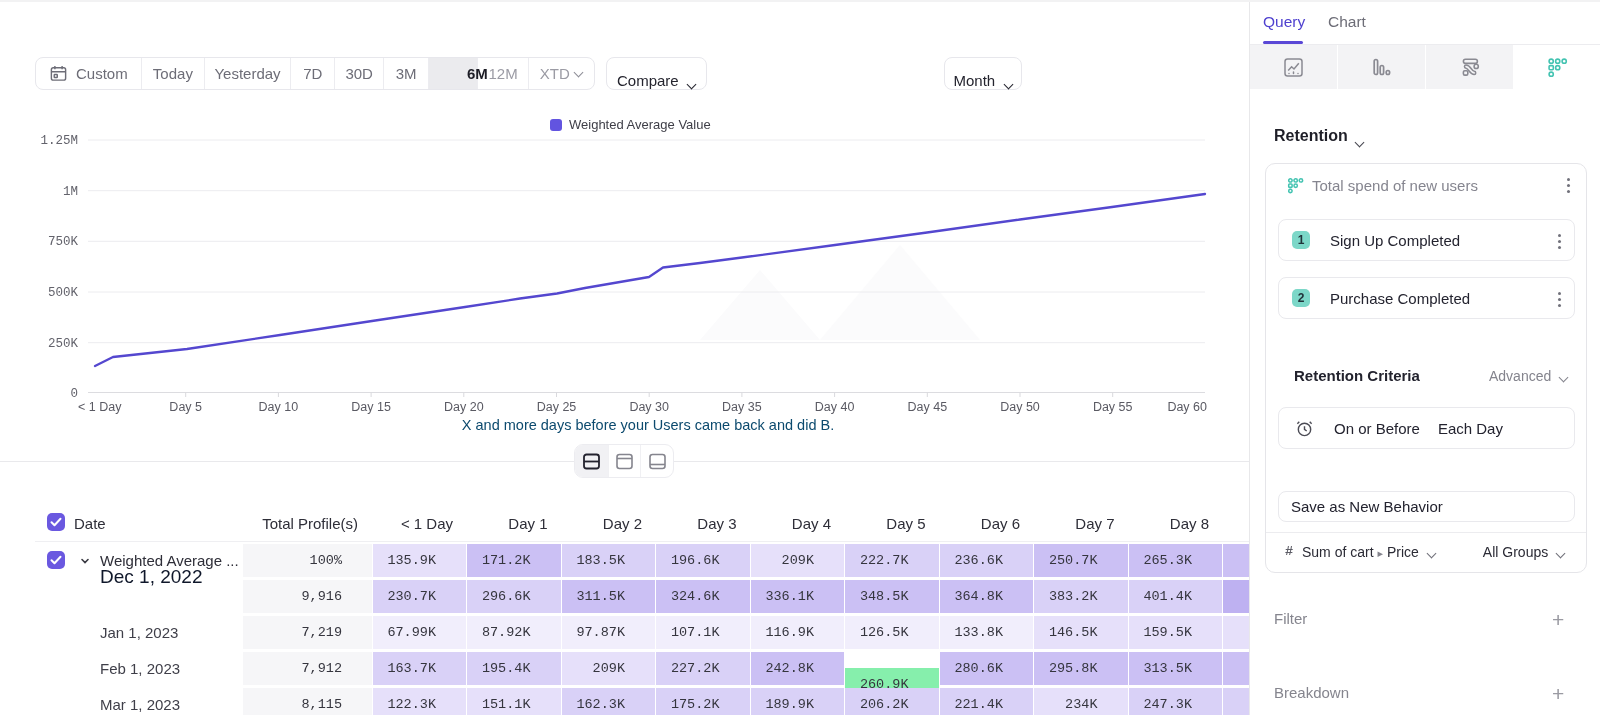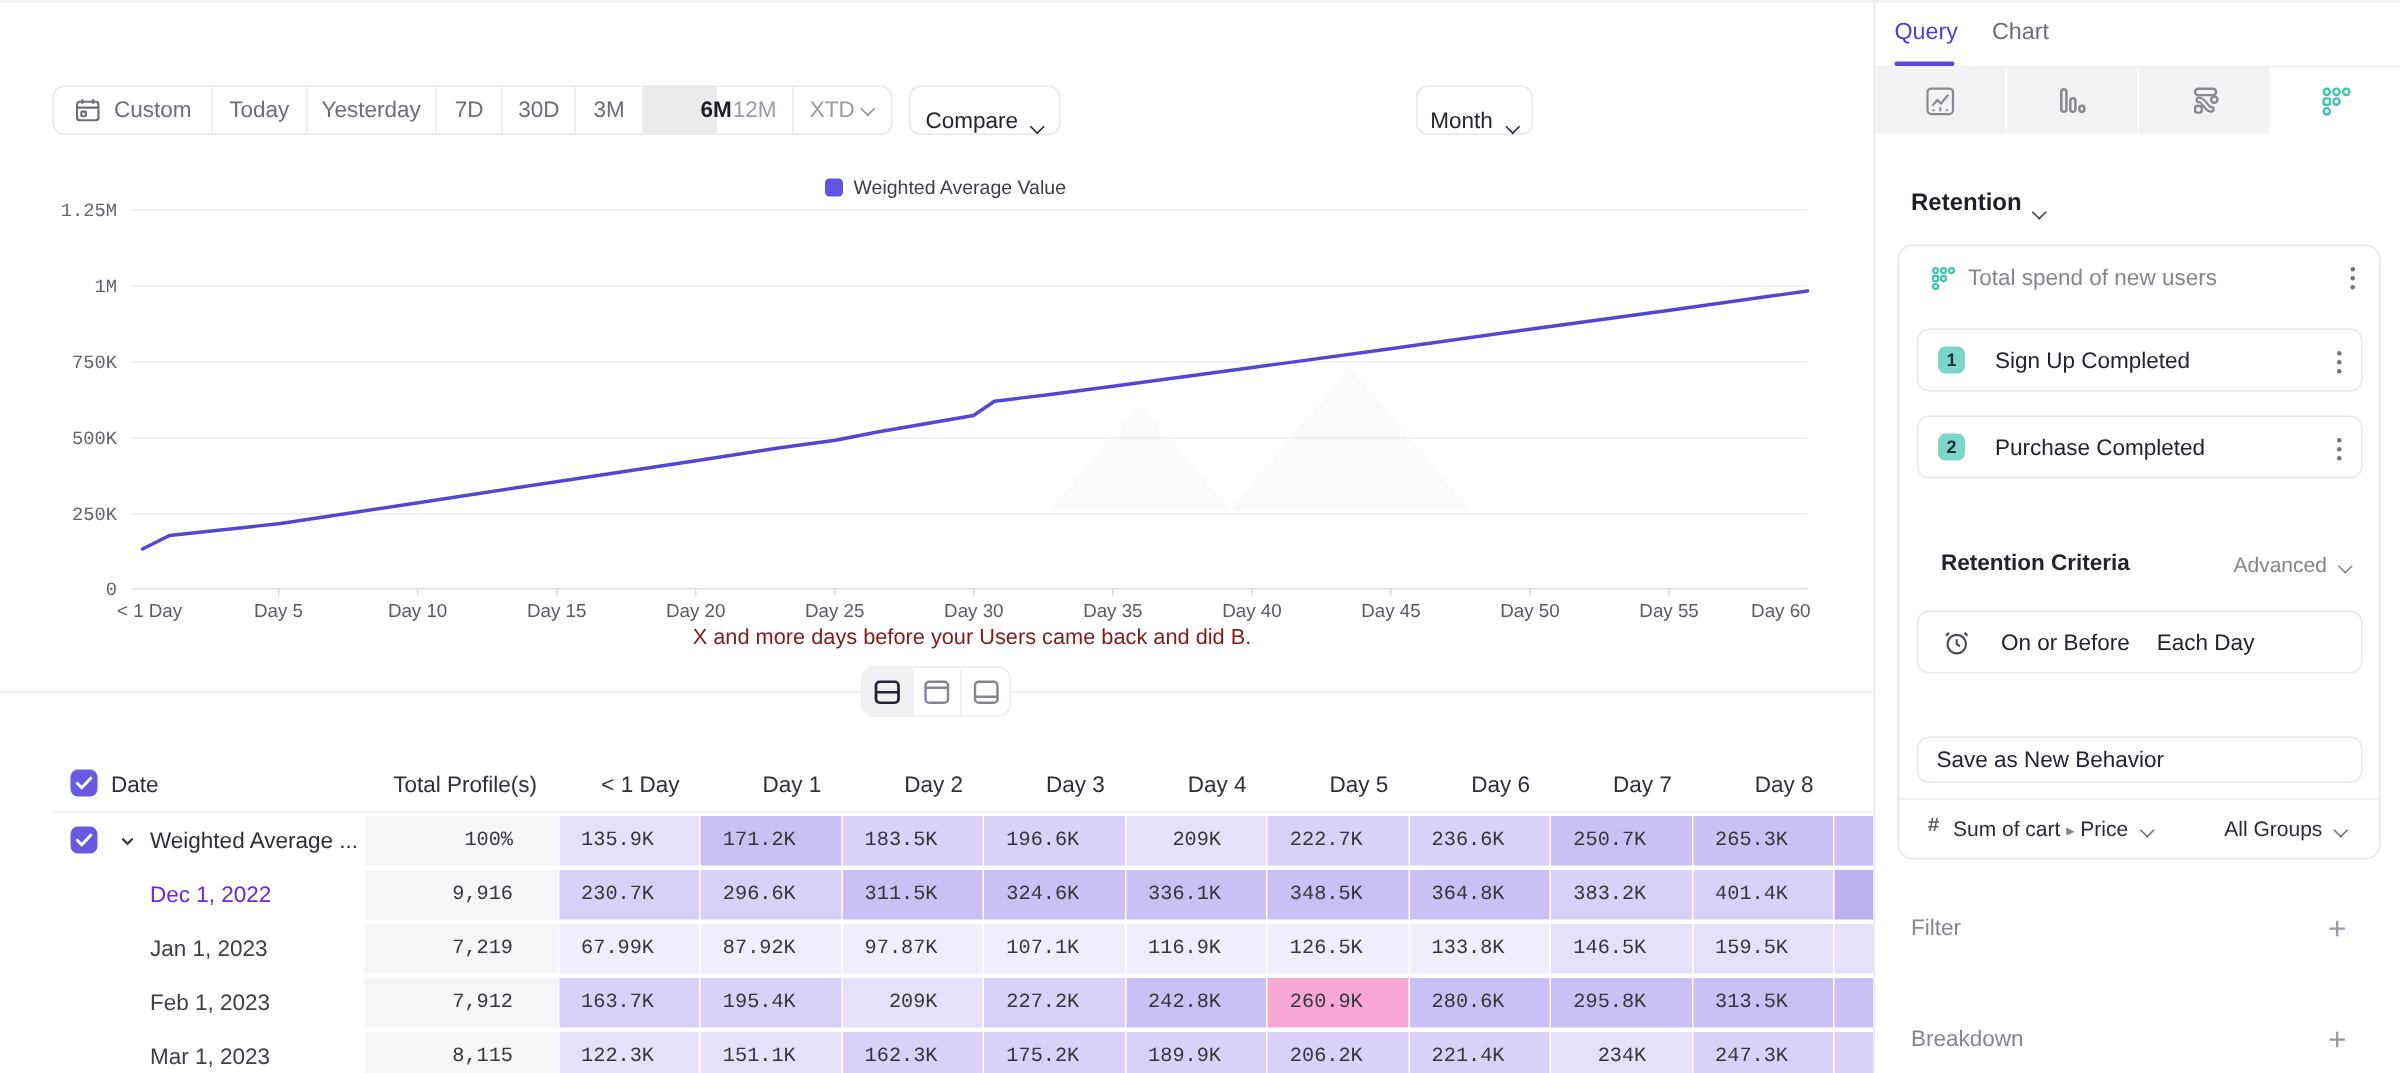--- a/index.html
+++ b/index.html
@@ -108,21 +108,21 @@
       <text x="834.6" y="306" text-anchor="middle">Day 40</text>
       <text x="927.3" y="306" text-anchor="middle">Day 45</text>
       <text x="1020" y="306" text-anchor="middle">Day 50</text>
       <text x="1112.7" y="306" text-anchor="middle">Day 55</text>
       <text x="1207" y="306" text-anchor="end">Day 60</text>
     </g>
 
     <polyline fill="none" stroke="#5447cf" stroke-width="2.3" stroke-linejoin="round" stroke-linecap="round" points="95,261 113,252 187,244 280,230 372,216 465,202 520,193.5 557,188.5 585,183 649,172 663,162.5 700,158 742,152.5 835,140 927,127.5 1020,114.5 1112,102 1205,89"></polyline>
   </svg>
 
-  <div class="abs" style="left:448px;top:417px;width:400px;text-align:center;font-size:14.5px;color:#7f1d1d;">X and more days before your Users came back and did B.</div>
+  <div class="abs" style="left:448px;top:417px;width:400px;text-align:center;font-size:14.5px;color:#0c4a6e;">X and more days before your Users came back and did B.</div>
 
   <div class="abs" style="left:0;top:461px;width:1249px;height:1px;background:#e9e9ec;"></div>
 
   <div class="abs" style="left:574px;top:444px;width:100px;height:34px;background:#fff;border:1px solid #ececf0;border-radius:9px;display:flex;">
     <div style="width:33px;height:100%;background:#f1f1f4;border-radius:8px 0 0 8px;display:flex;align-items:center;justify-content:center;">
       <svg width="19" height="19" viewBox="0 0 19 19" fill="none" stroke="#23222e" stroke-width="1.8">
         <rect x="2" y="2.5" width="15" height="14" rx="2.5"></rect>
           <line x1="2" y1="9.5" x2="17" y2="9.5"></line>
       </svg>
     </div>
@@ -171,21 +171,21 @@
       <div class="cell" style="left:372.5px;top:544px;width:93.5px;background:#e6e0fa;">135.9K</div>
       <div class="cell" style="left:467px;top:544px;width:93.5px;background:#cbc0f4;">171.2K</div>
       <div class="cell" style="left:561.5px;top:544px;width:93.5px;background:#d9d1f7;">183.5K</div>
       <div class="cell" style="left:656px;top:544px;width:93.5px;background:#d9d1f7;">196.6K</div>
       <div class="cell" style="left:750.5px;top:544px;width:93.5px;background:#e6e0fa;">209K</div>
       <div class="cell" style="left:845px;top:544px;width:93.5px;background:#d9d1f7;">222.7K</div>
       <div class="cell" style="left:939.5px;top:544px;width:93.5px;background:#d9d1f7;">236.6K</div>
       <div class="cell" style="left:1034px;top:544px;width:93.5px;background:#cbc0f4;">250.7K</div>
       <div class="cell" style="left:1128.5px;top:544px;width:93.5px;background:#cbc0f4;">265.3K</div>
       <div class="abs" style="left:1223px;top:544px;width:26px;height:33px;background:#cbc0f4;"></div>
-      <div class="abs" style="left:100px;top:580px;height:33px;display:flex;align-items:center;font-size:15px;color:#6d28d9;">Dec 1, 2022</div>
+      <div class="abs" style="left:100px;top:560px;height:33px;display:flex;align-items:center;font-size:19px;color:#0f172a;">Dec 1, 2022</div>
       <div class="cell" style="left:243px;top:580px;width:129px;background:#f6f6f8;">9,916</div>
       <div class="cell" style="left:372.5px;top:580px;width:93.5px;background:#d9d1f7;">230.7K</div>
       <div class="cell" style="left:467px;top:580px;width:93.5px;background:#d9d1f7;">296.6K</div>
       <div class="cell" style="left:561.5px;top:580px;width:93.5px;background:#cbc0f4;">311.5K</div>
       <div class="cell" style="left:656px;top:580px;width:93.5px;background:#cbc0f4;">324.6K</div>
       <div class="cell" style="left:750.5px;top:580px;width:93.5px;background:#cbc0f4;">336.1K</div>
       <div class="cell" style="left:845px;top:580px;width:93.5px;background:#cbc0f4;">348.5K</div>
       <div class="cell" style="left:939.5px;top:580px;width:93.5px;background:#cbc0f4;">364.8K</div>
       <div class="cell" style="left:1034px;top:580px;width:93.5px;background:#d9d1f7;">383.2K</div>
       <div class="cell" style="left:1128.5px;top:580px;width:93.5px;background:#d9d1f7;">401.4K</div>
@@ -202,21 +202,21 @@
       <div class="cell" style="left:1034px;top:616px;width:93.5px;background:#e6e0fa;">146.5K</div>
       <div class="cell" style="left:1128.5px;top:616px;width:93.5px;background:#e6e0fa;">159.5K</div>
       <div class="abs" style="left:1223px;top:616px;width:26px;height:33px;background:#e6e0fa;"></div>
       <div class="abs" style="left:100px;top:652px;height:33px;display:flex;align-items:center;font-size:15px;color:#3f3f49;">Feb 1, 2023</div>
       <div class="cell" style="left:243px;top:652px;width:129px;background:#f6f6f8;">7,912</div>
       <div class="cell" style="left:372.5px;top:652px;width:93.5px;background:#d9d1f7;">163.7K</div>
       <div class="cell" style="left:467px;top:652px;width:93.5px;background:#d9d1f7;">195.4K</div>
       <div class="cell" style="left:561.5px;top:652px;width:93.5px;background:#e6e0fa;">209K</div>
       <div class="cell" style="left:656px;top:652px;width:93.5px;background:#d9d1f7;">227.2K</div>
       <div class="cell" style="left:750.5px;top:652px;width:93.5px;background:#cbc0f4;">242.8K</div>
-      <div class="cell" style="left:845px;top:652px;width:93.5px;background:#f9a8d4;">260.9K</div>
+      <div class="cell" style="left:845px;top:668px;width:93.5px;background:#86efac;">260.9K</div>
       <div class="cell" style="left:939.5px;top:652px;width:93.5px;background:#cbc0f4;">280.6K</div>
       <div class="cell" style="left:1034px;top:652px;width:93.5px;background:#cbc0f4;">295.8K</div>
       <div class="cell" style="left:1128.5px;top:652px;width:93.5px;background:#cbc0f4;">313.5K</div>
       <div class="abs" style="left:1223px;top:652px;width:26px;height:33px;background:#cbc0f4;"></div>
       <div class="abs" style="left:100px;top:688px;height:33px;display:flex;align-items:center;font-size:15px;color:#3f3f49;">Mar 1, 2023</div>
       <div class="cell" style="left:243px;top:688px;width:129px;background:#f6f6f8;">8,115</div>
       <div class="cell" style="left:372.5px;top:688px;width:93.5px;background:#e6e0fa;">122.3K</div>
       <div class="cell" style="left:467px;top:688px;width:93.5px;background:#e6e0fa;">151.1K</div>
       <div class="cell" style="left:561.5px;top:688px;width:93.5px;background:#d9d1f7;">162.3K</div>
       <div class="cell" style="left:656px;top:688px;width:93.5px;background:#d9d1f7;">175.2K</div>

